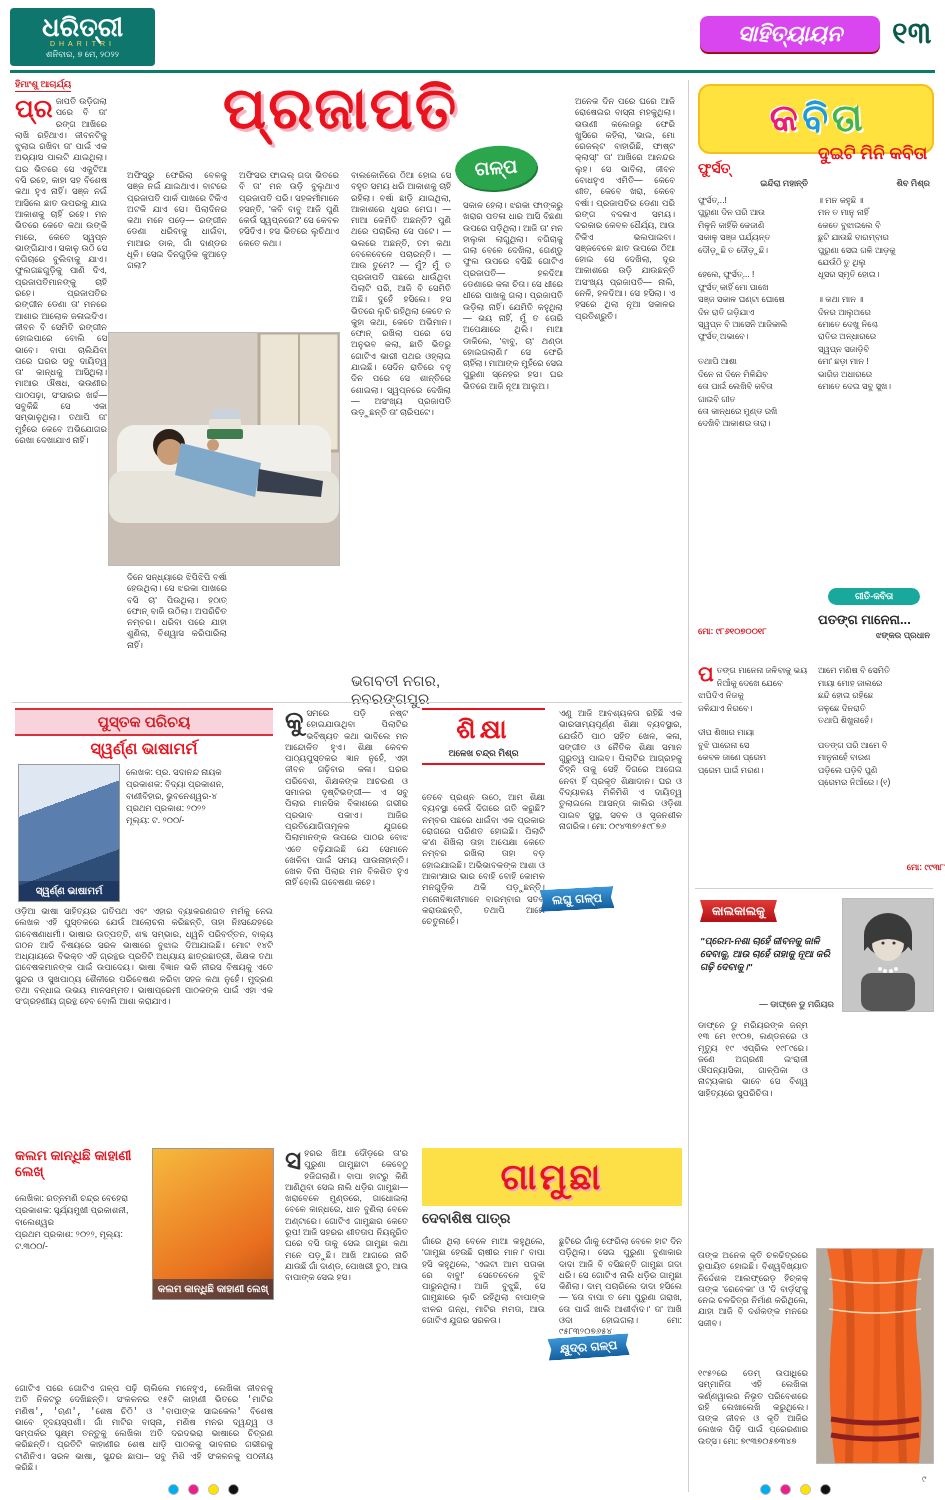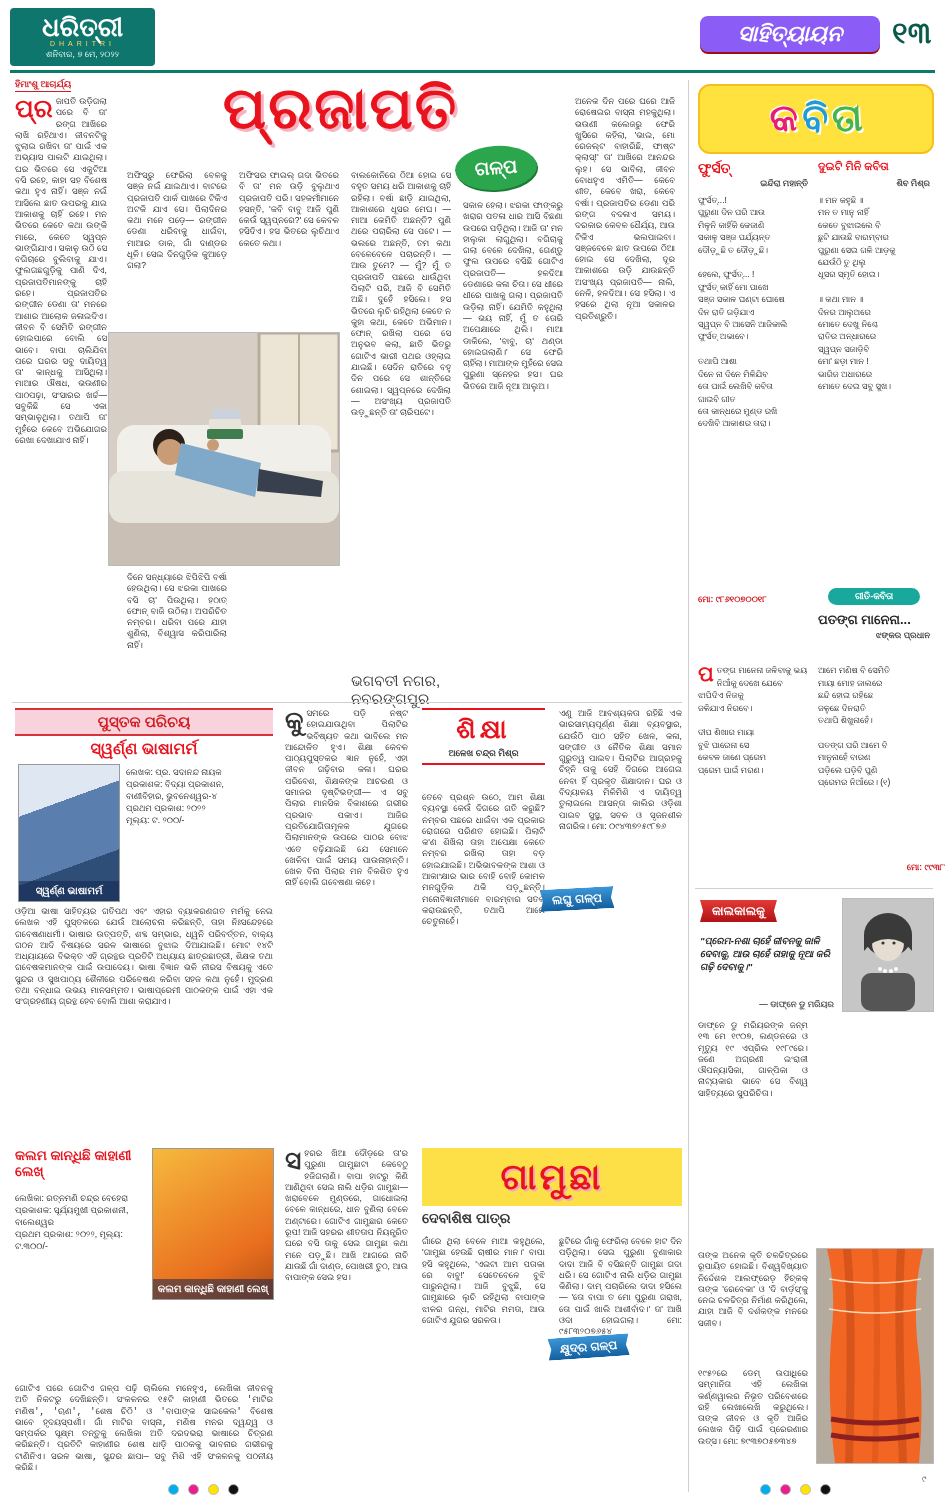--- a/index.html
+++ b/index.html
@@ -5,21 +5,21 @@
   html,body{margin:0;padding:0;background:#ffffff;}
   .page{position:relative;width:945px;height:1500px;background:#fff;overflow:hidden;
         font-family:"Liberation Sans",sans-serif;color:#1a1a1a;}
   .abs{position:absolute;}
   
   .masthead{left:10px;top:8px;width:145px;height:58px;background:#0f766e;border-radius:4px;
             display:flex;flex-direction:column;align-items:center;justify-content:center;}
   .masthead .big{color:#fff;font-size:26px;font-weight:bold;line-height:26px;}
   .masthead .lat{color:#ffd65a;font-size:7px;letter-spacing:4px;}
   .masthead .date{color:#eafff8;font-size:8.5px;margin-top:2px;}
-  .suppl{left:700px;top:16px;width:180px;height:36px;background:#8b5cf6;border-radius:8px;
+  .suppl{left:700px;top:16px;width:180px;height:36px;background:#d946ef;border-radius:8px;
          display:flex;align-items:center;justify-content:center;color:#fff;font-size:22px;
          font-weight:bold;font-style:italic;box-shadow:0 2px 0 #9e0f14;}
   .pageno{left:892px;top:16px;font-size:30px;font-weight:bold;color:#0a5a4c;}
   .toprule{left:10px;top:70px;width:925px;height:3px;background:#0c7b6a;}
   .topbyline{left:15px;top:79px;font-size:9px;color:#d01c22;font-weight:bold;
              border-bottom:1px solid #d01c22;padding-bottom:1px;}
   
   .headline{left:118px;top:74px;width:445px;text-align:center;font-size:58px;font-weight:800;
             color:#e8131c;text-shadow:3px 3px 0 #f6b2c0;letter-spacing:2px;}
   .tag-oval{left:455px;top:146px;width:82px;height:44px;background:#2ca64d;border-radius:50%;
@@ -163,23 +163,23 @@
 ଦିନ ରାତି ଗଡ଼ିଯାଏ
 ସ୍ୱପ୍ନ ବି ଆସେନି ଆଜିକାଲି
 ଫୁର୍ସତ୍ ଅଭାବେ।
 
 ତଥାପି ଆଶା
 ଦିନେ ନା ଦିନେ ମିଳିଯିବ
 ତୋ ପାଇଁ ଲେଖିବି କବିତା
 ଗାଇବି ଗୀତ
 ତୋ କାନ୍ଧରେ ମୁଣ୍ଡ ରଖି
 ଦେଖିବି ଆକାଶର ତାରା।</div>
-  <div class="abs phone" style="left:698px;top:594px;width:110px;">ମୋ: ୯୮୬୧୦୭୦୦୧୮</div>
-
-  <div class="abs poem-title" style="left:818px;top:160px;width:112px;font-size:11px;">ଦୁଇଟି ମିନି କବିତା</div>
+  <div class="abs phone" style="left:698px;top:626px;width:110px;">ମୋ: ୯୮୬୧୦୭୦୦୧୮</div>
+
+  <div class="abs poem-title" style="left:818px;top:144px;width:112px;font-size:17px;">ଦୁଇଟି ମିନି କବିତା</div>
   <div class="abs poet" style="left:818px;top:178px;width:112px;">ଶିବ ମିଶ୍ର</div>
   <div class="abs poem" style="left:818px;top:194px;width:112px;height:384px;">॥ ମନ କହୁଛି ॥
 ମନ ତ ମାନୁ ନାହିଁ
 କେତେ ବୁଝାଇଲେ ବି
 ଛୁଟି ଯାଉଛି ବାରମ୍ବାର
 ପୁରୁଣା ସେଇ ଗଳି ଆଡ଼କୁ
 ଯେଉଁଠି ତୁ ଥିଲୁ
 ଧୂସର ସ୍ମୃତି ହୋଇ।
 
 ॥ କଥା ମାନ ॥

